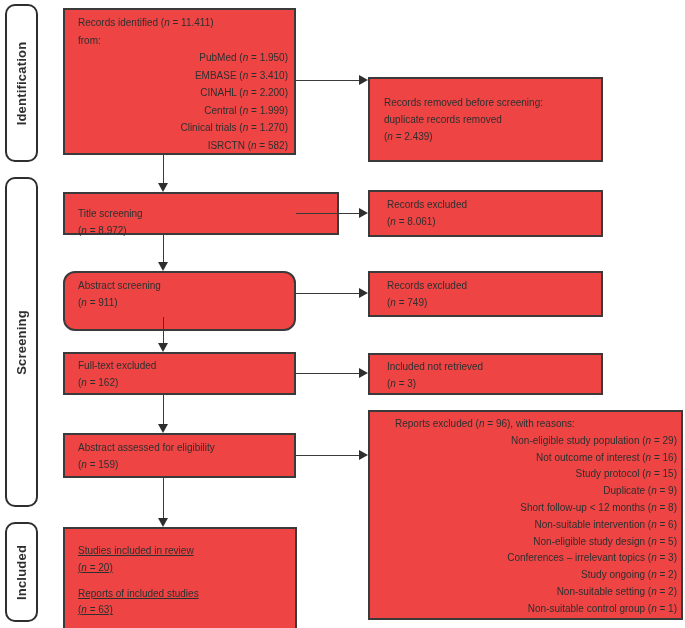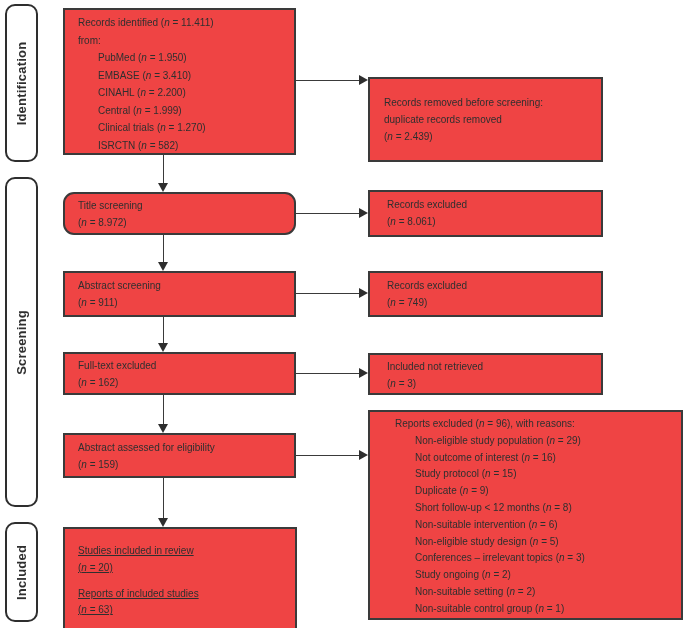--- a/index.html
+++ b/index.html
@@ -14,21 +14,21 @@
   }
   .box {
     position: absolute;
     box-sizing: border-box;
     border: 2px solid #3a3a3a;
     background: #ef4444;
     font-size: 10px;
     line-height: 16.8px;
     padding: 3px 6px 0 13px;
   }
-  .box .ind { margin-left: 20px; }
+  .box .ind { margin-left: 20px; text-align: right; }
   .side {
     position: absolute;
     box-sizing: border-box;
     left: 5px;
     width: 33px;
     border: 2px solid #2e2e2e;
     border-radius: 10px;
     background: #ffffff;
     display: flex;
     align-items: center;
@@ -77,26 +77,26 @@
     <div class="tl">Records identified (<i>n</i> = 11.411)</div>
     <div class="tl">from:</div>
     <div class="tl ind">PubMed (<i>n</i> = 1.950)</div>
     <div class="tl ind">EMBASE (<i>n</i> = 3.410)</div>
     <div class="tl ind">CINAHL (<i>n</i> = 2.200)</div>
     <div class="tl ind">Central (<i>n</i> = 1.999)</div>
     <div class="tl ind">Clinical trials (<i>n</i> = 1.270)</div>
     <div class="tl ind">ISRCTN (<i>n</i> = 582)</div>
   </div>
 
-  <div class="box" style="left:63px;top:192px;width:233px;height:43px;padding-top:4px;border-radius:11px;">
+  <div class="box" style="left:63px;top:192px;width:276px;height:43px;padding-top:12px;">
     <div class="tl">Title screening</div>
     <div class="tl">(<i>n</i> = 8.972)</div>
   </div>
 
-  <div class="box" style="left:63px;top:271px;width:233px;height:46px;padding-top:5px;">
+  <div class="box" style="left:63px;top:271px;width:233px;height:60px;padding-top:5px;border-radius:12px;">
     <div class="tl">Abstract screening</div>
     <div class="tl">(<i>n</i> = 911)</div>
   </div>
 
   <div class="box" style="left:63px;top:352px;width:233px;height:43px;padding-top:4px;">
     <div class="tl">Full-text excluded</div>
     <div class="tl">(<i>n</i> = 162)</div>
   </div>
 
   <div class="box" style="left:63px;top:433px;width:233px;height:45px;padding-top:5px;">

